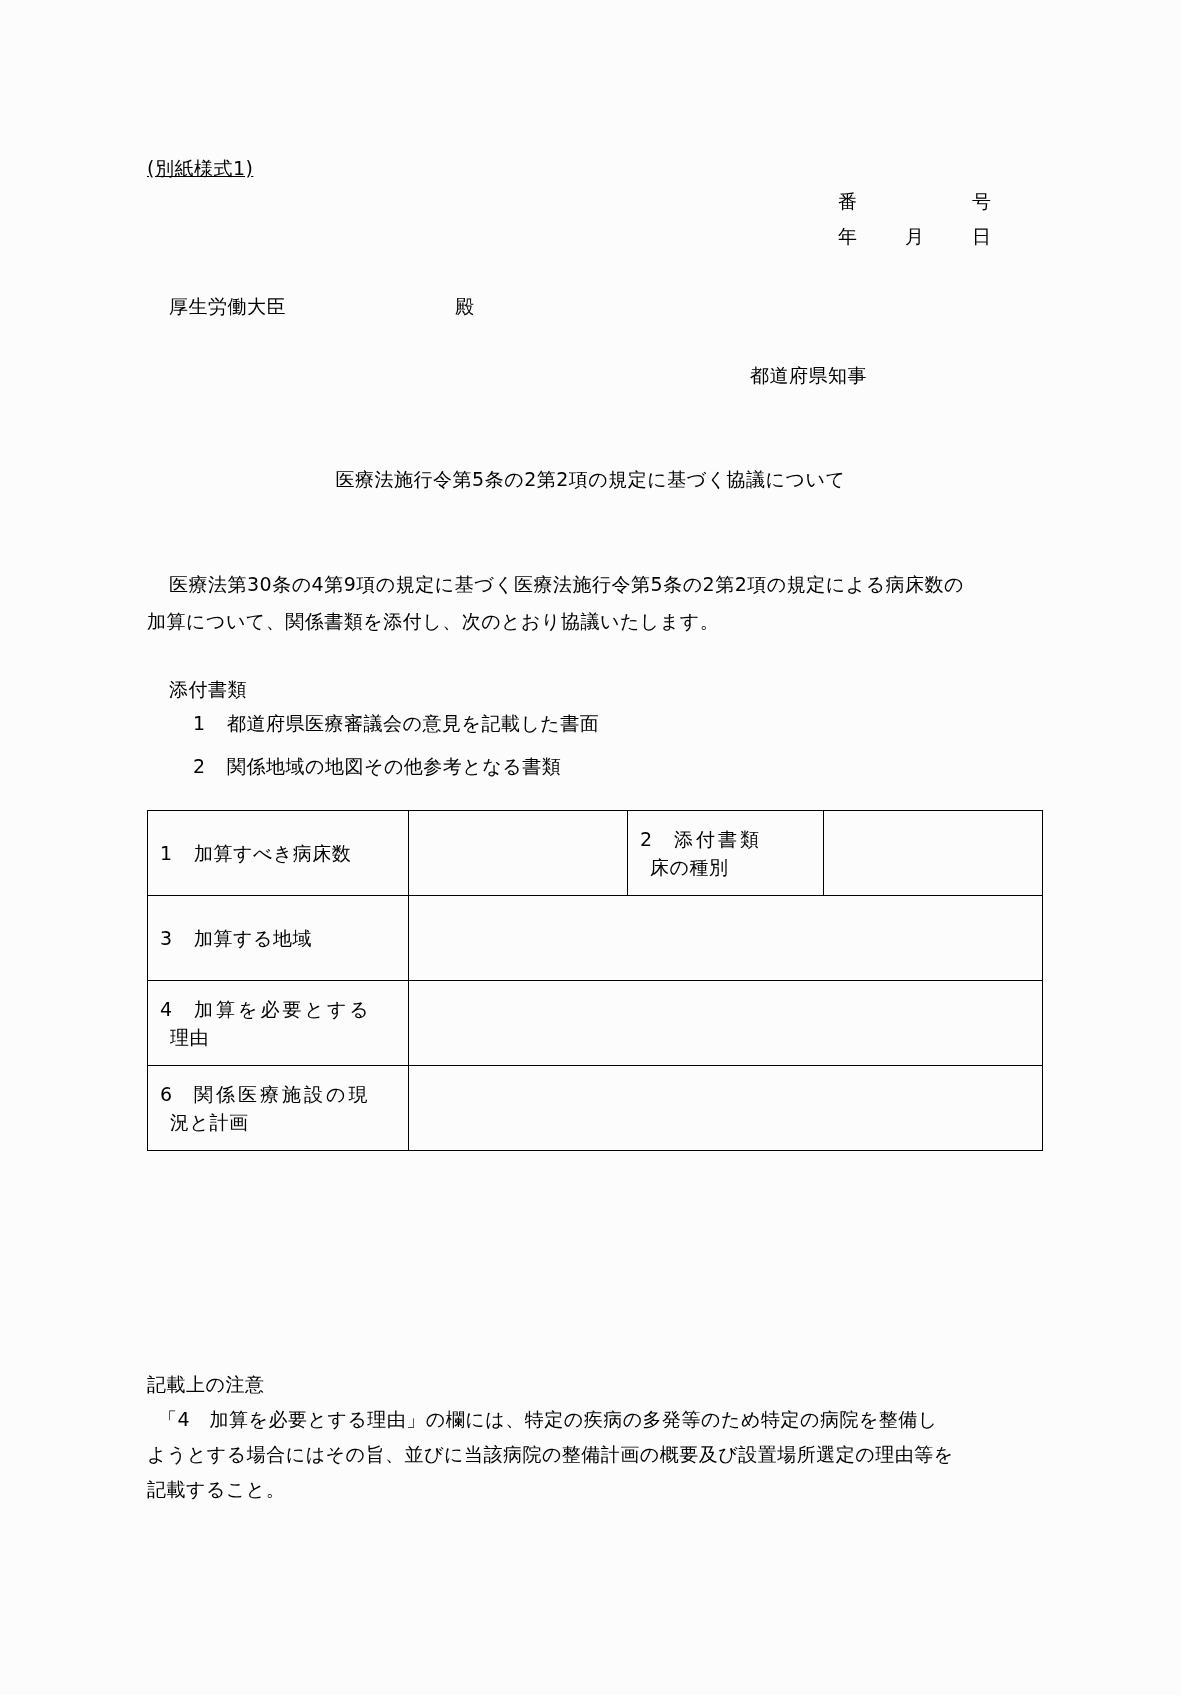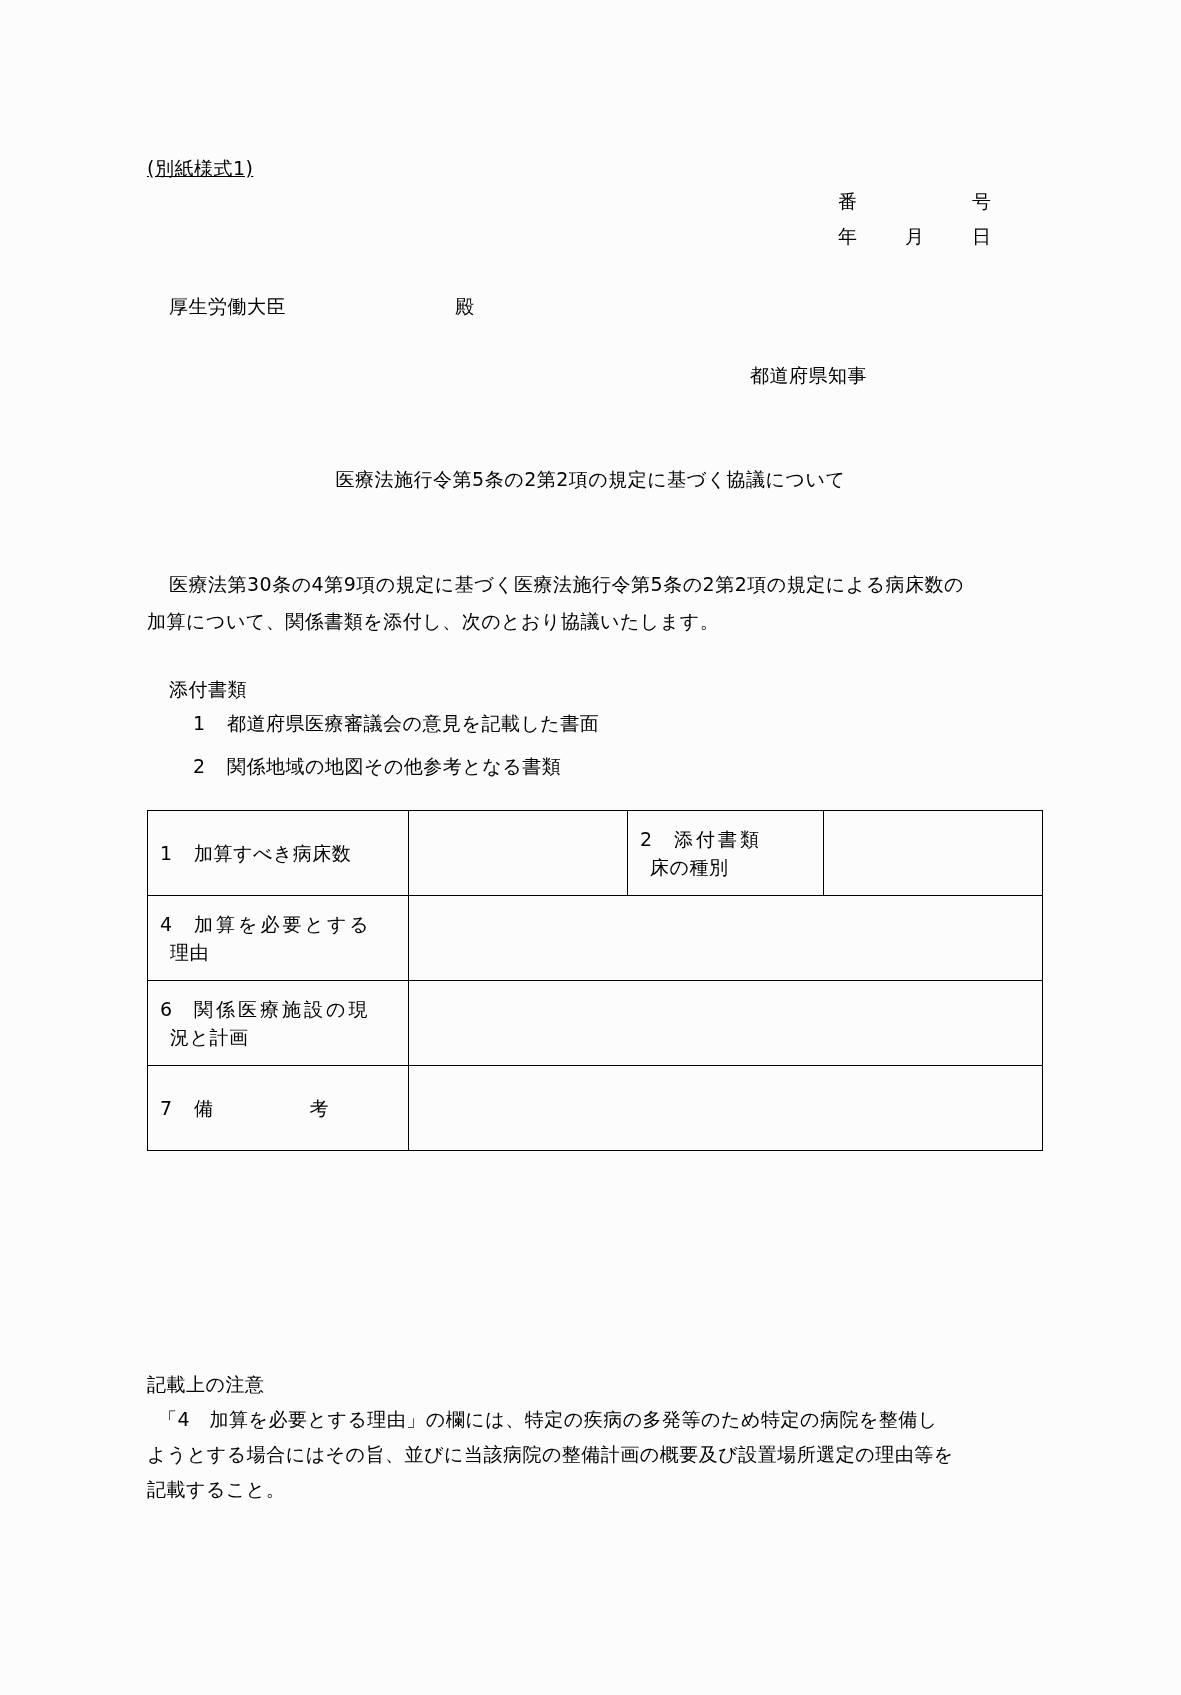--- a/index.html
+++ b/index.html
@@ -100,36 +100,36 @@
       <span class="l1"><span class="num">1</span><span>加算すべき病床数</span></span>
     </td>
     <td class="val"></td>
     <td class="label">
       <span class="l1"><span class="num">2</span><span>添付書類</span></span>
       <span class="l2">床の種別</span>
     </td>
     <td class="val"></td>
   </tr>
   <tr>
+    <td class="label single">
+      <span class="l1"><span class="num">3</span><span>加算する地域</span></span>
+    </td>
+    <td colspan="3" class="val"></td>
+  </tr>
+  <tr>
     <td class="label">
       <span class="l1"><span class="num">4</span><span>加算を必要とする</span></span>
       <span class="l2">理由</span>
     </td>
     <td colspan="3" class="val"></td>
   </tr>
   <tr>
     <td class="label">
       <span class="l1"><span class="num">6</span><span>関係医療施設の現</span></span>
       <span class="l2">況と計画</span>
-    </td>
-    <td colspan="3" class="val"></td>
-  </tr>
-  <tr>
-    <td class="label single">
-      <span class="l1"><span class="num">7</span><span>備</span><span class="wide-gap"></span><span>考</span></span>
     </td>
     <td colspan="3" class="val"></td>
   </tr>
 </tbody>
   </table>
 
 <div>
   <div class="abs t" style="left:147px; top:1373px;">記載上の注意</div>
   <div class="abs t" style="left:158px; top:1408px;">「4　加算を必要とする理由」の欄には、特定の疾病の多発等のため特定の病院を整備し</div>
   <div class="abs t" style="left:147px; top:1443px;">ようとする場合にはその旨、並びに当該病院の整備計画の概要及び設置場所選定の理由等を</div>

